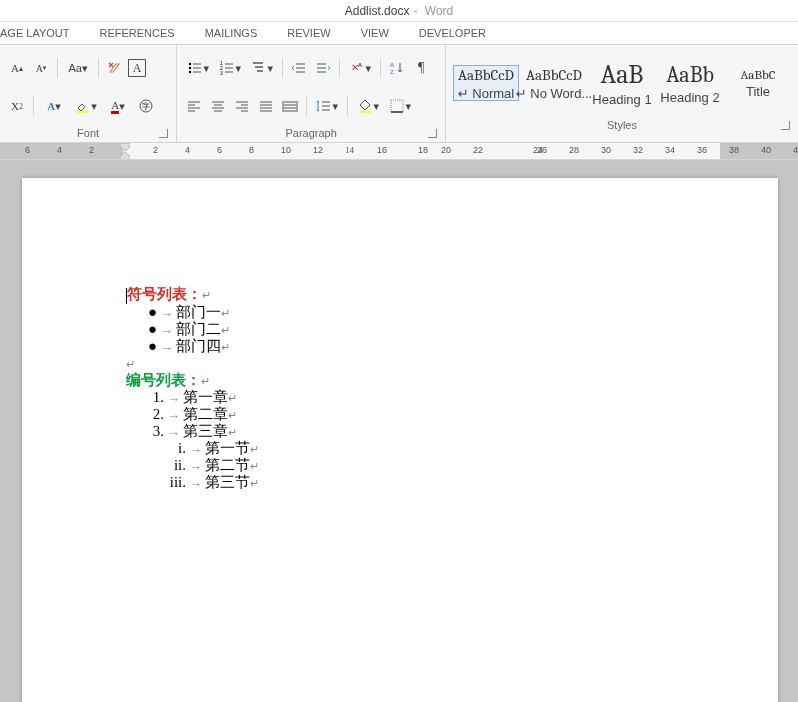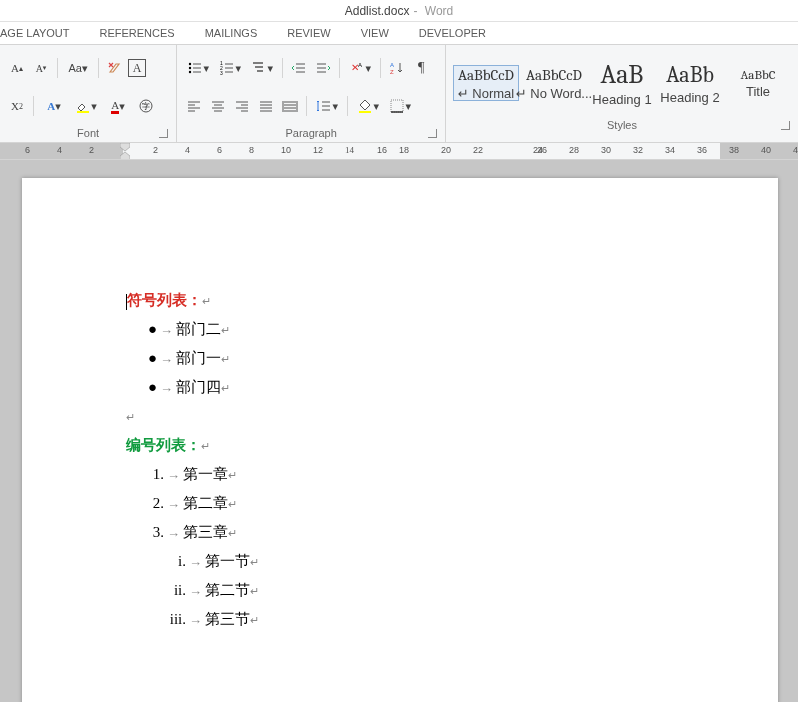--- a/index.html
+++ b/index.html
@@ -29,21 +29,21 @@
 .style-item.sel { border: 1px solid #8bb1da; background: #e6eef7; }
 .style-preview { font-family: Cambria, serif; color: #333; }
 .style-name { font-size: 13px; color: #444; margin-top: 2px; white-space: nowrap; }
 
 .ruler { height: 17px; background: #f5f6f7; position: relative; overflow: hidden; font-size: 9px; color: #555; border-bottom: 1px solid #d4d4d4; }
 .ruler-dark { position: absolute; top: 0; height: 17px; background: #c6c6c6; }
 .ruler-num { position: absolute; top: 2px; }
 
 .docarea { position: absolute; top: 160px; left: 0; right: 0; bottom: 0; background: #c6c6c6; overflow: hidden; }
 .page { position: absolute; left: 22px; top: 18px; width: 756px; min-height: 900px; background: #fff; box-shadow: 0 0 4px rgba(0,0,0,0.3); padding: 108px 0 0 104px; }
-.doc { font-family: "SimSun", "宋体", serif; font-size: 15px; line-height: 28px; color: #000; }
+.doc { font-family: "SimSun", "宋体", serif; font-size: 15px; line-height: 16px; color: #000; }
 .doc .mark { font-size: 11px; color: #888; }
 .doc .arrow { color: #888; font-size: 13px; margin: 0 3px; }
 .h-red { color: #d62d25; font-weight: bold; }
 .h-green { color: #119b3f; font-weight: bold; }
 .li1 { padding-left: 22px; }
 .li2 { padding-left: 40px; }
 .bul { font-family: Arial; }
 .num { display: inline-block; min-width: 16px; text-align: right; }
 .roman { display: inline-block; min-width: 20px; text-align: right; }
 
@@ -231,21 +231,21 @@
     <div class="ruler-num" style="left: 57px;">4</div>
     <div class="ruler-num" style="left: 89px;">2</div>
     <div class="ruler-num" style="left: 153px;">2</div>
     <div class="ruler-num" style="left: 185px;">4</div>
     <div class="ruler-num" style="left: 217px;">6</div>
     <div class="ruler-num" style="left: 249px;">8</div>
     <div class="ruler-num" style="left: 281px;">10</div>
     <div class="ruler-num" style="left: 313px;">12</div>
     <div class="ruler-num" style="left: 345px; font-family: Liberation Serif, serif;">14</div>
     <div class="ruler-num" style="left: 377px;">16</div>
-    <div class="ruler-num" style="left: 399px;">18</div>
+    <div class="ruler-num" style="left: 418px;">18</div>
     <div class="ruler-num" style="left: 441px;">20</div>
     <div class="ruler-num" style="left: 473px;">22</div>
     <div class="ruler-num" style="left: 505px; margin-left: 28px;">24</div>
     <div class="ruler-num" style="left: 537px;">26</div>
     <div class="ruler-num" style="left: 569px;">28</div>
     <div class="ruler-num" style="left: 601px;">30</div>
     <div class="ruler-num" style="left: 633px;">32</div>
     <div class="ruler-num" style="left: 665px;">34</div>
     <div class="ruler-num" style="left: 697px;">36</div>
     <div class="ruler-num" style="left: 729px;">38</div>
@@ -254,22 +254,22 @@
     <div style="position: absolute; left: 120px; top: 0px; width: 10px; height: 17px;"><svg viewBox="0 0 10 17">
         <path d="M0 0h10v4l-5 4-5-4z" fill="#ddd" stroke="#888" stroke-width="0.5"></path>
         <path d="M0 17h10v-4l-5-4-5 4z" fill="#ddd" stroke="#888" stroke-width="0.5"></path>
       </svg></div>
   </div>
 
 <div class="docarea">
   <div class="page">
     <div class="doc" id="doc-content">
         <div><span class="cursor-blink"></span><span class="h-red">符号列表：</span><span class="mark">↵</span></div>
+        <div class="li1"><span class="bul">●</span><span class="arrow">→</span>部门一<span class="mark">↵</span></div>
         <div class="li1"><span class="bul">●</span><span class="arrow">→</span>部门二<span class="mark">↵</span></div>
-        <div class="li1"><span class="bul">●</span><span class="arrow">→</span>部门一<span class="mark">↵</span></div>
         <div class="li1"><span class="bul">●</span><span class="arrow">→</span>部门四<span class="mark">↵</span></div>
         <div><span class="mark">↵</span></div>
         <div><span class="h-green">编号列表：</span><span class="mark">↵</span></div>
         <div class="li1"><span class="num">1.</span><span class="arrow">→</span>第一章<span class="mark">↵</span></div>
         <div class="li1"><span class="num">2.</span><span class="arrow">→</span>第二章<span class="mark">↵</span></div>
         <div class="li1"><span class="num">3.</span><span class="arrow">→</span>第三章<span class="mark">↵</span></div>
         <div class="li2"><span class="roman">i.</span><span class="arrow">→</span>第一节<span class="mark">↵</span></div>
         <div class="li2"><span class="roman">ii.</span><span class="arrow">→</span>第二节<span class="mark">↵</span></div>
         <div class="li2"><span class="roman">iii.</span><span class="arrow">→</span>第三节<span class="mark">↵</span></div>
       </div>

